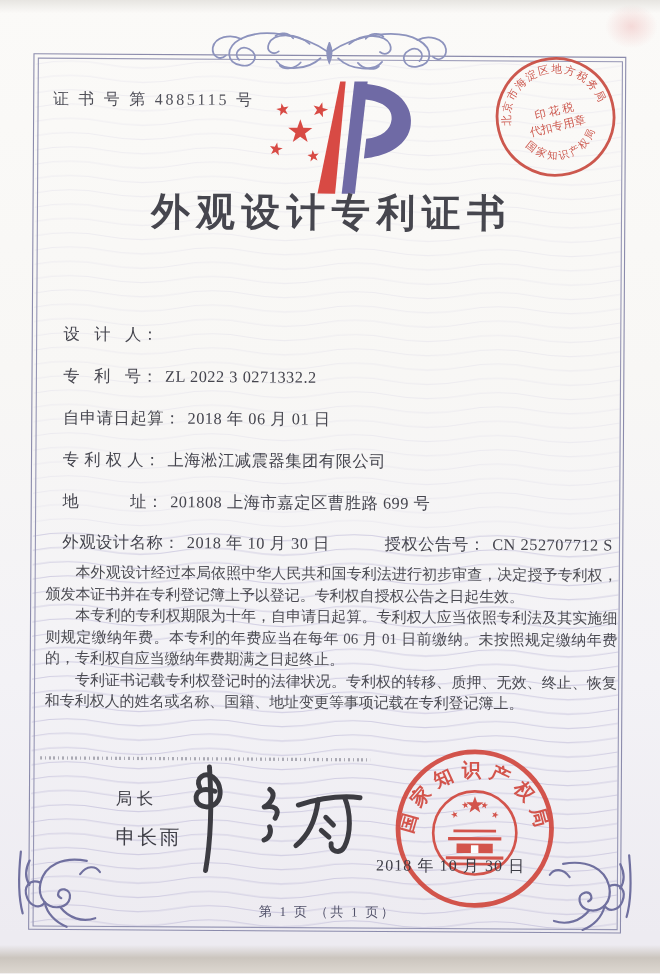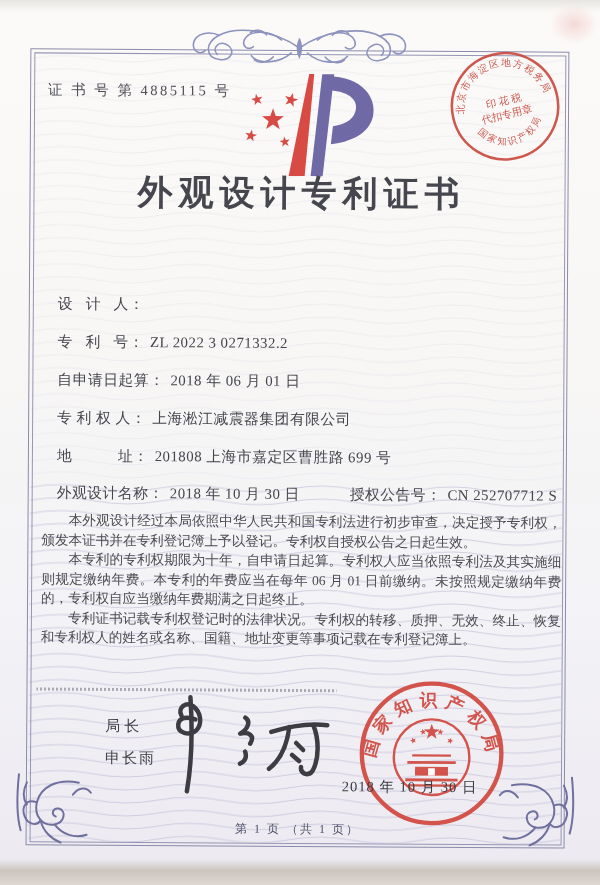--- a/index.html
+++ b/index.html
@@ -39,21 +39,21 @@
   .f8{left:350px;top:485px}
 
   .body-text{position:absolute;left:42px;top:512px;width:520px;
     font-size:13.6px;line-height:19.5px;color:#4b4b52;text-align:justify;}
   .body-text p{margin:0;text-indent:2em;}
 
   .microline{position:absolute;left:38px;top:689px;width:300px;height:2.5px;opacity:.55;
     background:repeating-linear-gradient(90deg,#70707e 0 1.5px,rgba(0,0,0,0) 1.5px 4px);}
 
   .director-label{position:absolute;left:107px;top:718px;font-size:15px;color:#3f3f47;letter-spacing:4px;text-align:center;}
-  .director-name{position:absolute;left:107px;top:750px;font-size:15px;color:#3f3f47;letter-spacing:2px;}
+  .director-name{position:absolute;left:107px;top:750px;font-size:18px;color:#3f3f47;letter-spacing:2px;}
   .signature{position:absolute;left:153px;top:686px;width:188px;height:115px;}
 
   .seal-cnipa{position:absolute;left:356px;top:675px;width:155px;height:155px;opacity:.9;}
   .stamp-date{position:absolute;left:344px;top:777px;font-size:14.5px;color:#3c3c45;letter-spacing:1px;z-index:5;}
 
   .footer{position:absolute;left:0;right:0;top:821px;text-align:center;
     font-size:12px;color:#52526a;letter-spacing:2px;}
 
   .flourish-top{position:absolute;left:176px;top:24px;width:242px;height:48px;}
   .corner{position:absolute;width:82px;height:82px;}

